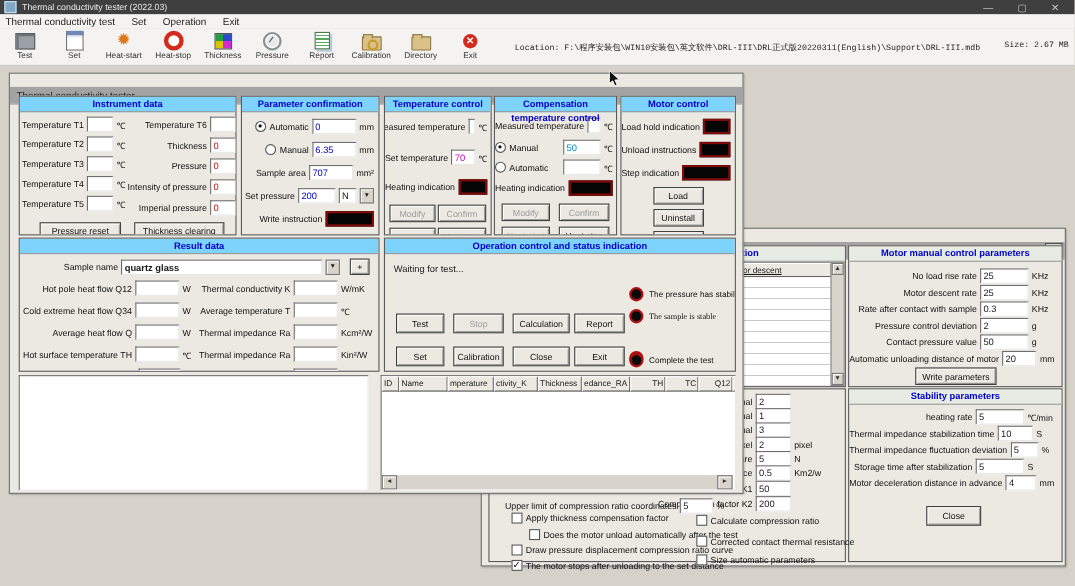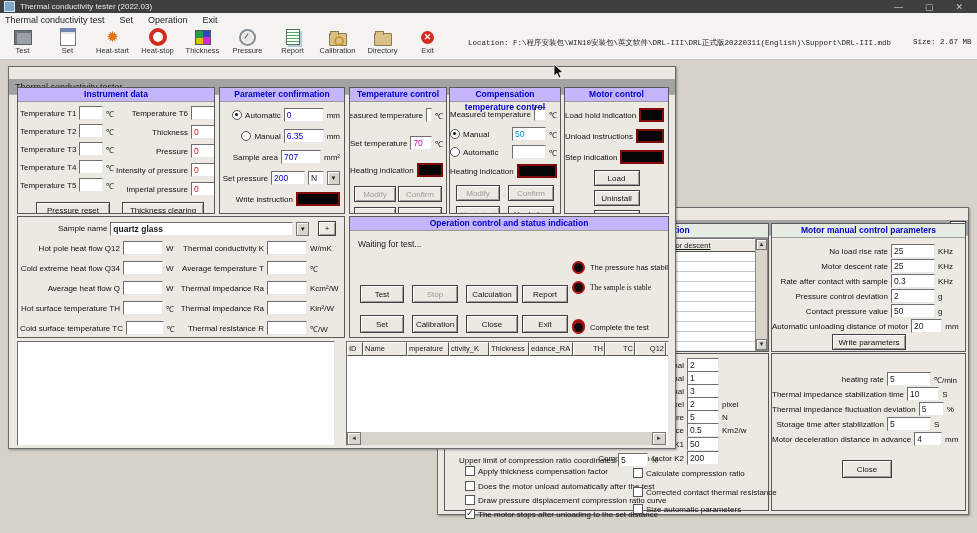--- a/index.html
+++ b/index.html
@@ -31,21 +31,21 @@
   .i-folder{width:16px;height:11px;background:#d9c187;border:1px solid #8d7a45;border-radius:1px;position:relative;margin-top:4px;}
   .i-folder::before{content:"";position:absolute;left:0;top:-3px;width:7px;height:3px;background:#d9c187;border:1px solid #8d7a45;border-bottom:none;}
   .i-key::after{content:"";position:absolute;right:2px;top:2px;width:6px;height:6px;border-radius:50%;border:2px solid #c79b2e;}
   .i-exit{width:13px;height:13px;border-radius:50%;background:#d42a1e;color:#fff;font-size:9px;line-height:13px;text-align:center;font-weight:bold;}
   
   .window{background:#ece9e2;border:1px solid #6b6b6b;box-shadow:1px 1px 2px rgba(0,0,0,.35);}
   .wtitle{height:15px;background:#a3a3a3;border-bottom:1px solid #b5b5b5;display:flex;align-items:center;
           padding-left:6px;font-size:9px;color:#222;margin-top:12px;}
   .panel{position:absolute;border:1px solid #5a5a5a;background:#ece9e2;overflow:hidden;}
   .ptitle{height:13px;line-height:13px;text-align:center;color:#0000cc;font-weight:bold;font-size:8.5px;
-          border-bottom:1px solid #9a9a9a;background:#c4b5fd;position:relative;}
+          border-bottom:1px solid #9a9a9a;background:#7dd3fc;position:relative;}
   .green .ptitle{background:#e6ece3;}
   .frow{display:flex;align-items:center;justify-content:flex-end;gap:3px;white-space:nowrap;}
   .lab{white-space:nowrap;color:#111;}
   .tbox{background:#fff;border:1px solid;border-color:#6e6e6e #e8e8e8 #e8e8e8 #6e6e6e;height:12px;line-height:12px;
         font-size:8.5px;padding:0 2px;overflow:hidden;}
   .unit{color:#111;}
   .btn{background:#ece9e2;border:1px solid #404040;box-shadow:inset 1px 1px 0 #fff,inset -1px -1px 0 #9d9d9d;
        font-size:8px;text-align:center;color:#111;display:inline-flex;align-items:center;justify-content:center;height:16px;}
   .btn.dis{color:#9c9c9c;}
   .ind{background:#050505;border:2px solid #7e0a0a;width:40px;height:10px;}
@@ -166,20 +166,21 @@
       </div>
     <div class="frow abs" style="left:0;top:95px;width:188px;">
         <span class="lab">Automatic unloading distance of motor</span>
         <span class="tbox" style="width:38px;">20</span>
         <span class="unit" style="width:22px;">mm</span>
       </div>
     <span class="btn abs" style="left:60px;top:110px;width:72px;height:14px;">Write parameters</span>
   </div>
 
   <div class="panel green" style="left:333px;top:145px;width:193px;height:156px;">
+    <div class="ptitle">Stability parameters</div>
     <div class="frow abs" style="left:0;top:18px;width:188px;">
         <span class="lab">heating rate</span>
         <span class="tbox" style="width:38px;">5</span>
         <span class="unit" style="width:26px;">℃/min</span>
       </div>
     <div class="frow abs" style="left:0;top:33px;width:188px;">
         <span class="lab">Thermal impedance stabilization time</span>
         <span class="tbox" style="width:38px;">10</span>
         <span class="unit" style="width:26px;">S</span>
       </div>
@@ -244,21 +245,21 @@
       </div>
     <div class="frow abs" style="left:14px;top:99px;justify-content:flex-start;">
       <span class="lab">Upper limit of compression ratio coordinates</span>
       <span class="tbox" style="width:24px;">5</span>
       <span class="unit">%</span>
     </div>
     <div class="frow abs" style="left:20px;top:112px;justify-content:flex-start;">
         <span class="cb"></span>
         <span class="lab">Apply thickness compensation factor</span>
       </div>
-    <div class="frow abs" style="left:20px;top:127px;justify-content:flex-start;">
+    <div class="frow abs" style="left:36px;top:127px;justify-content:flex-start;">
         <span class="cb"></span>
         <span class="lab">Does the motor unload automatically after the test</span>
       </div>
     <div class="frow abs" style="left:20px;top:141px;justify-content:flex-start;">
         <span class="cb"></span>
         <span class="lab">Draw pressure displacement compression ratio curve</span>
       </div>
     <div class="frow abs" style="left:20px;top:155px;justify-content:flex-start;">
         <span class="cb on"></span>
         <span class="lab">The motor stops after unloading to the set distance</span>
@@ -451,20 +452,21 @@
         <span class="ind"></span>
       </div>
     <div style="display:flex;flex-direction:column;align-items:center;gap:4px;padding-top:6px;">
       <span class="btn" style="width:44px;height:14px;">Load</span>
       <span class="btn" style="width:44px;height:14px;">Uninstall</span>
       <span class="btn" style="width:44px;height:14px;">Stop</span>
     </div>
   </div>
 
   <div class="panel" style="left:8px;top:149px;width:326px;height:120px;">
+    <div class="ptitle">Result data</div>
     <div class="frow" style="margin:4px 8px 0 0;justify-content:flex-start;padding-left:40px;">
       <span class="lab">Sample name</span>
       <span class="tbox" style="width:178px;font-weight:bold;">quartz glass</span>
       <span class="dd">▼</span>
       <span class="btn" style="width:16px;height:13px;margin-left:6px;">+</span>
     </div>
     <div style="display:flex;padding:5px 2px 0 2px;gap:2px;">
       <div style="width:158px;display:flex;flex-direction:column;gap:6px;">
         <div class="frow">
             <span class="lab">Hot pole heat flow Q12</span>

